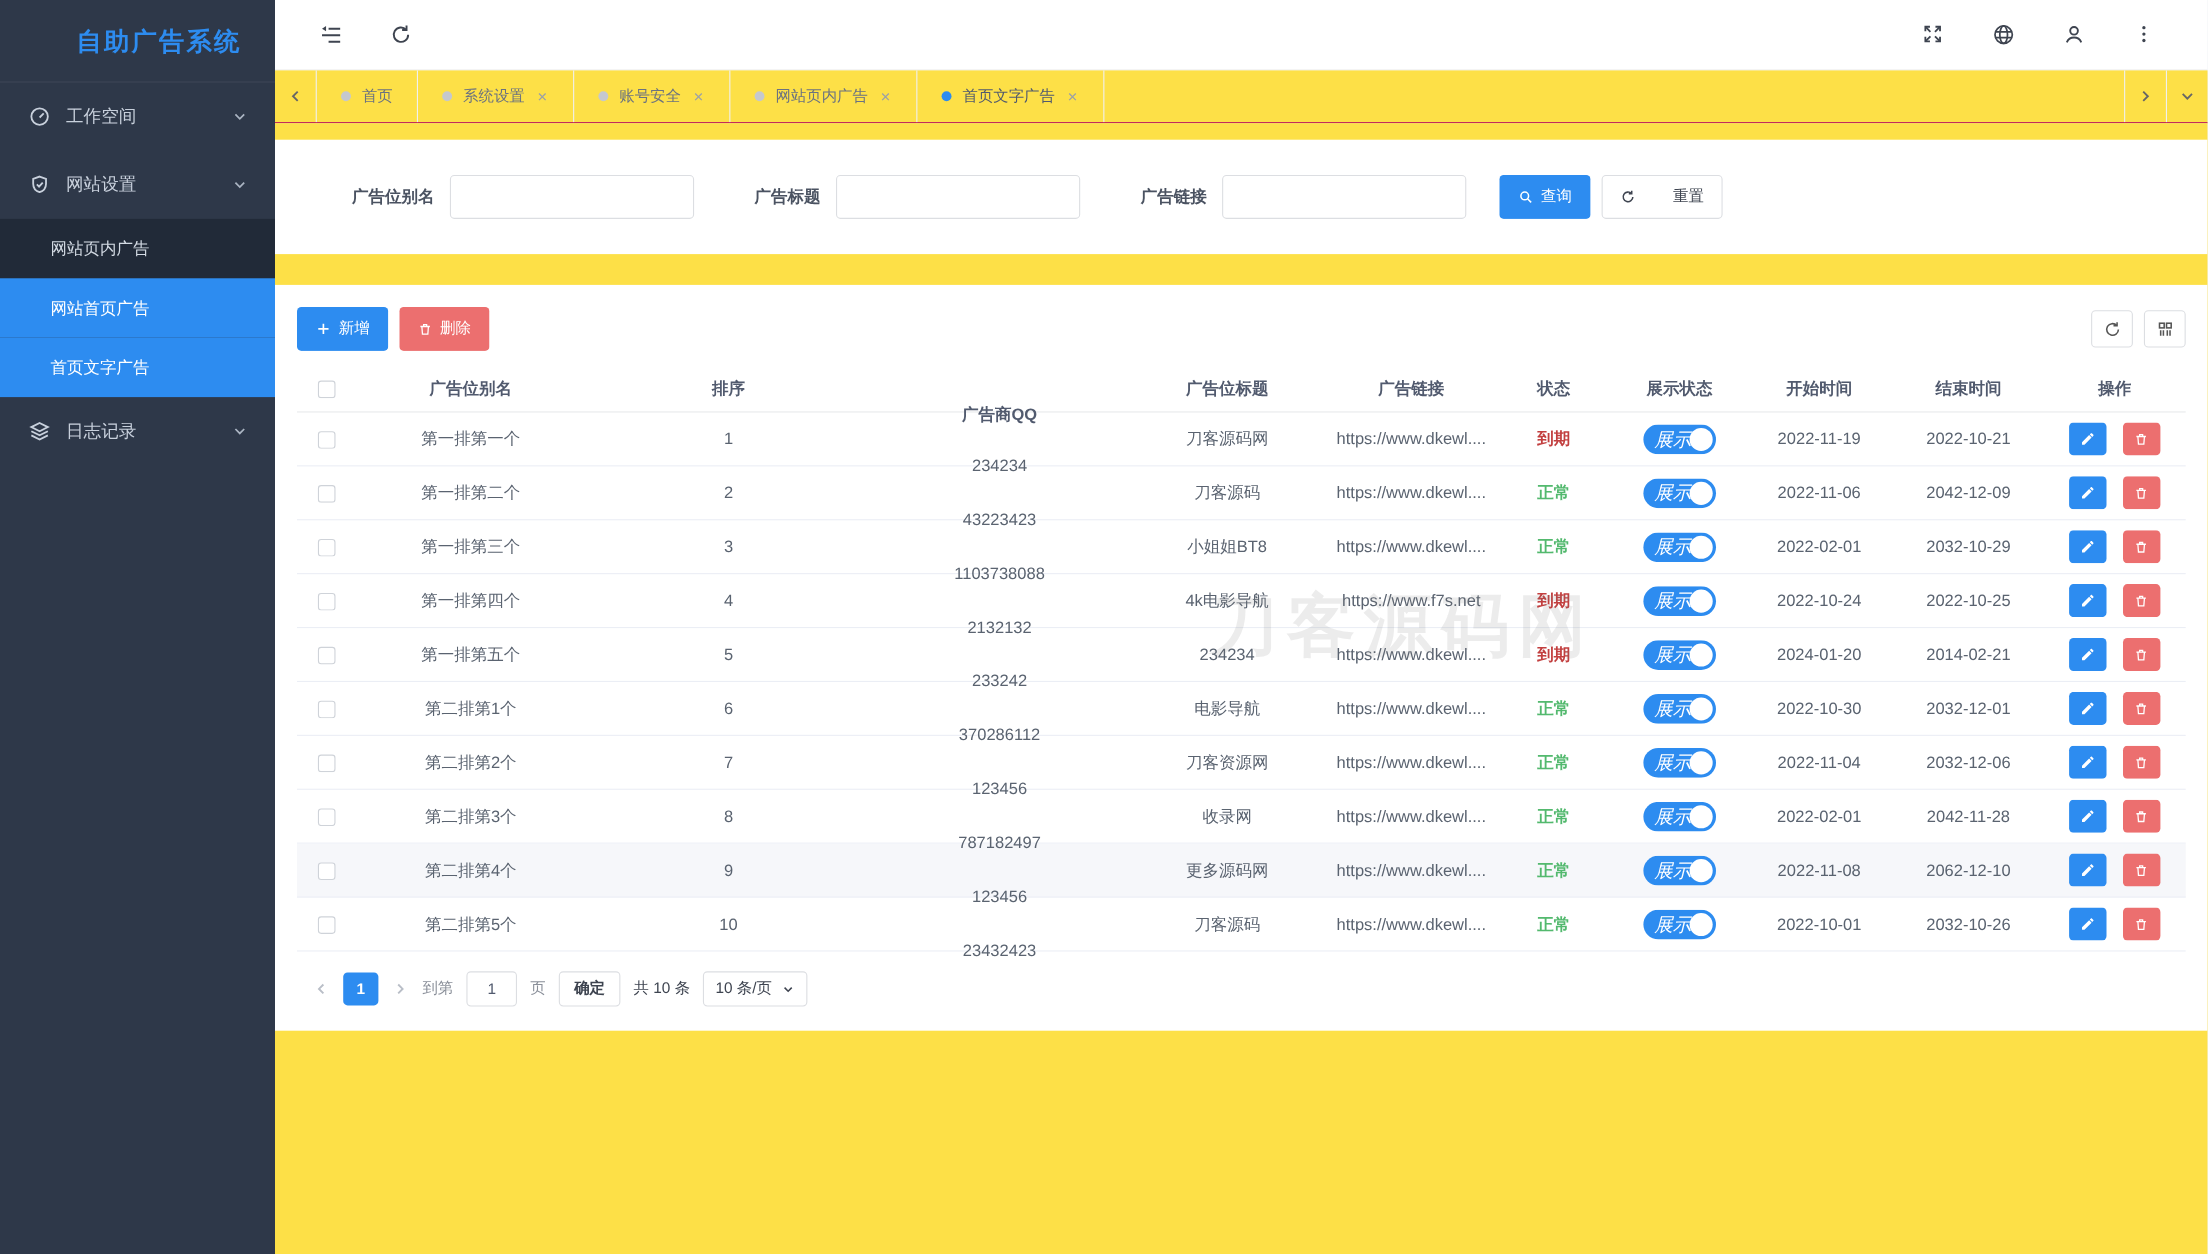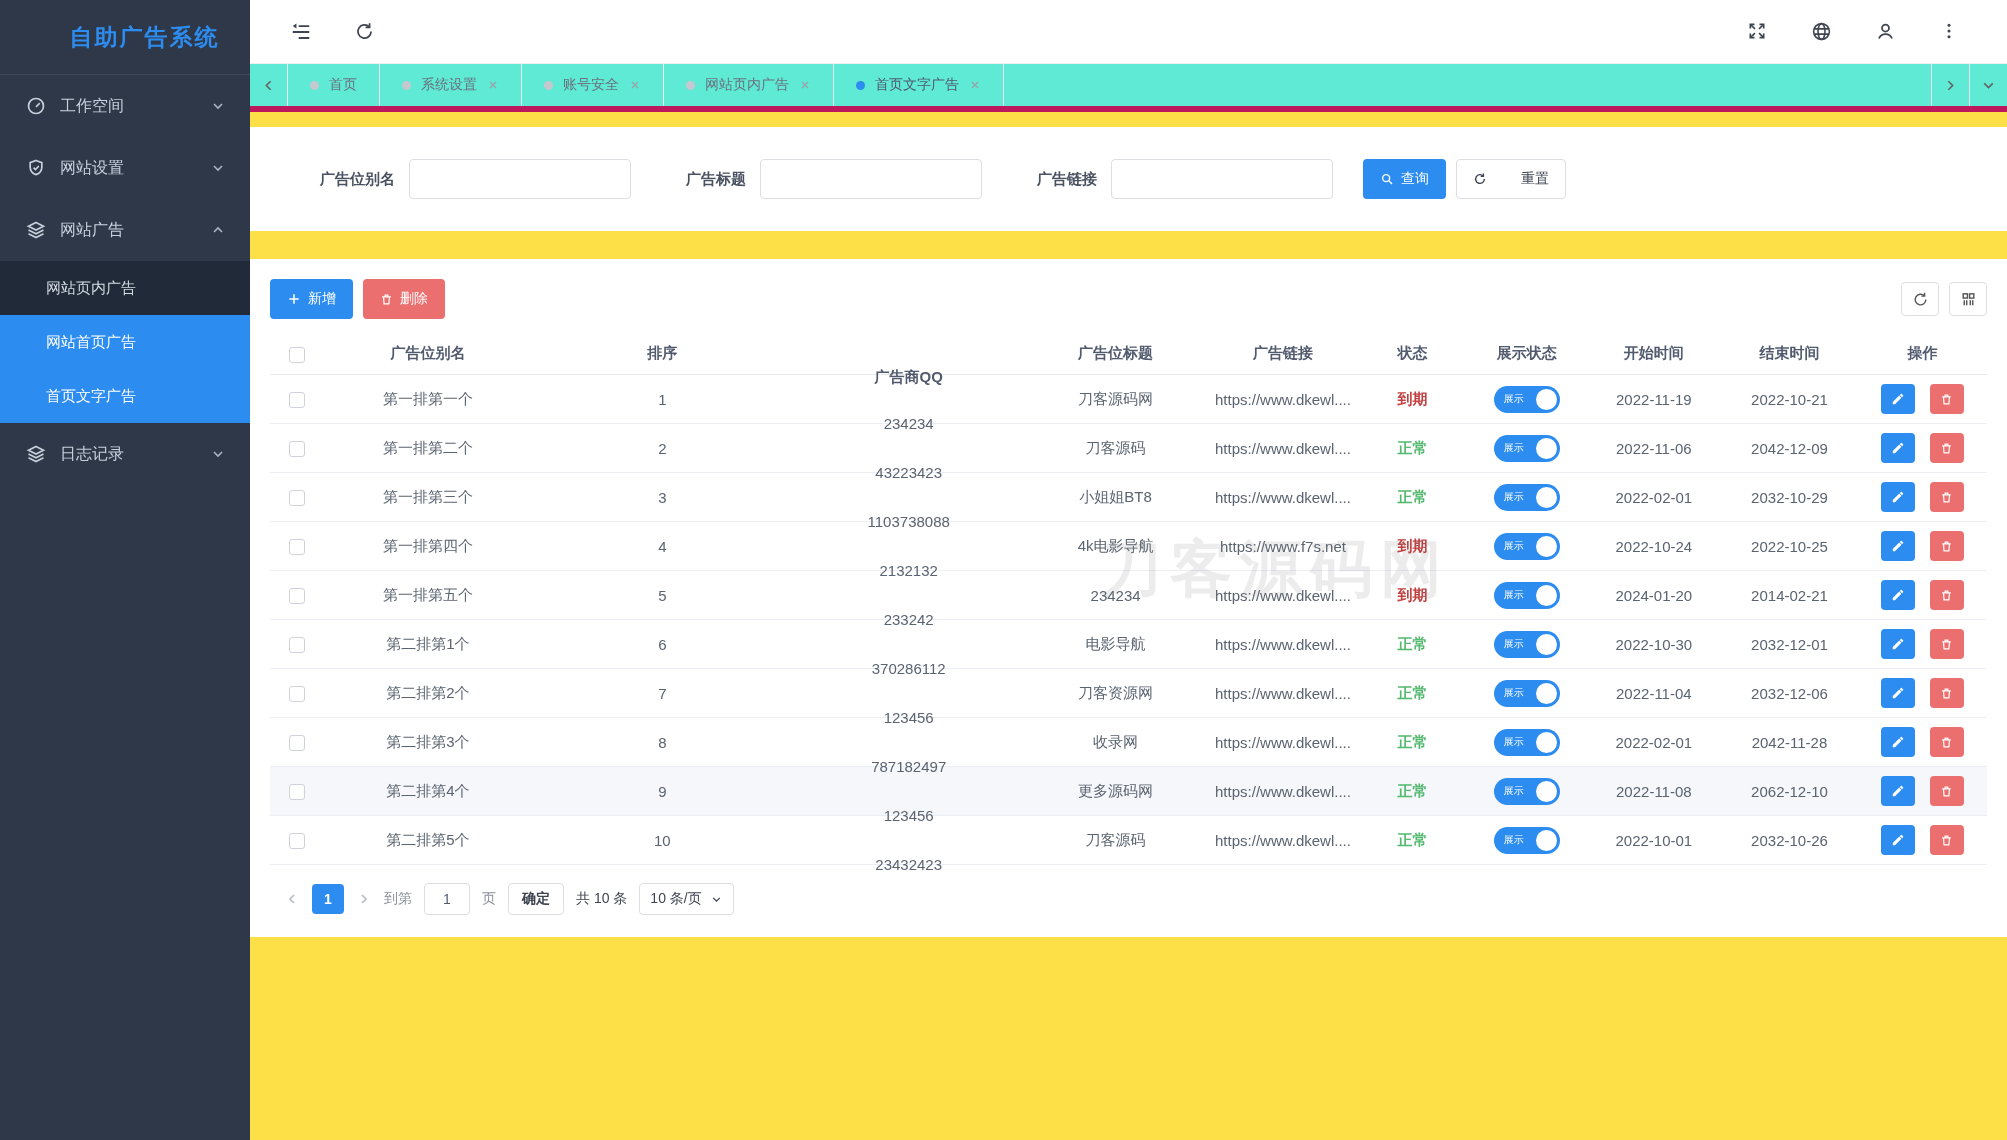--- a/index.html
+++ b/index.html
@@ -21,22 +21,22 @@
     font-size:15px; color:#d3dae3; cursor:pointer; background:#212a38; }
   .submenu-item.active { background:#2d8cf0; color:#ffffff; }
 
   
   .main { flex:1; display:flex; flex-direction:column; min-width:0; }
   .topbar { height:64px; background:#fff; display:flex; align-items:center;
     justify-content:space-between; padding:0 46px 0 40px; border-bottom:1px solid #f0f0f0; }
   .topbar-group { display:flex; align-items:center; gap:42px; }
   .icon-btn { width:22px; height:22px; display:inline-flex; color:#3e4450; cursor:pointer; }
 
-  .tabbar { height:48px; background:#5eead4; display:flex; align-items:stretch;
-    border-bottom:6px solid #be185d; box-shadow:0 1px 2px rgba(0,0,0,.04); }
+  .tabbar { height:48px; background:#fde047; display:flex; align-items:stretch;
+    border-bottom:1px solid #be185d; box-shadow:0 1px 2px rgba(0,0,0,.04); }
   .tab-nav { width:38px; display:flex; align-items:center; justify-content:center;
     color:#666; cursor:pointer; }
   .tab-nav.left { border-right:1px solid #f0f0f0; }
   .tab-nav.right, .tab-nav.down { border-left:1px solid #f0f0f0; }
   .tabs { display:flex; flex:1; }
   .tab { display:flex; align-items:center; padding:0 22px; border-right:1px solid #f0f0f0;
     font-size:14px; color:#6b7280; gap:10px; cursor:pointer; white-space:nowrap; }
   .tab-dot { width:9px; height:9px; border-radius:50%; background:#c5c8ce; }
   .tab.active .tab-dot { background:#2d8cf0; }
   .tab.active { color:#515a6e; }
@@ -75,21 +75,21 @@
   .cell { text-align:center; overflow:hidden; text-overflow:ellipsis; white-space:nowrap; }
   .c-cb{width:3.2%;} .c-0{width:12%;} .c-1{width:15.3%;} .c-2{width:13.4%;margin-top:48px;}
   .c-3{width:10.7%;} .c-4{width:8.8%;} .c-5{width:6.3%;} .c-6{width:7%;}
   .c-7{width:7.8%;} .c-8{width:8%;} .c-9{width:7.5%;}
   .checkbox { display:inline-block; width:16px; height:16px; border:1px solid #cfd3d9;
     border-radius:3px; background:#fff; cursor:pointer; vertical-align:middle; }
   .status-cell { font-weight:bold; }
 
   .toggle { display:inline-flex; align-items:center; width:66px; height:27px;
     border-radius:14px; background:#2d8cf0; position:relative; padding-left:10px; cursor:pointer; }
-  .toggle-label { color:#fff; font-size:10px; }
+  .toggle-label { color:#fff; font-size:17px;font-style:italic; }
   .toggle-knob { position:absolute; right:3px; top:3px; width:21px; height:21px;
     border-radius:50%; background:#fff; }
 
   .act-btn { display:inline-flex; align-items:center; justify-content:center;
     width:34px; height:30px; border-radius:4px; margin:0 5px; cursor:pointer; }
   .act-edit { background:#2d8cf0; }
   .act-del { background:#ec6f6f; }
 
   
   .pagination { display:flex; align-items:center; margin:18px 0 6px 14px; gap:12px;
@@ -137,35 +137,20 @@
         <span class="mi-icon">
           <svg viewBox="0 0 24 24" width="20" height="20" fill="none" stroke="currentColor" stroke-width="2">
               <path d="M12 3l7 2.6v5.2c0 4.6-2.9 7.9-7 9.2-4.1-1.3-7-4.6-7-9.2V5.6z"></path>
               <polyline points="9 11.6 11.4 14 15.4 9.6"></polyline>
             </svg>
         </span>
         <span class="mi-label">网站设置</span>
         <span class="mi-chevron">
           <svg viewBox="0 0 24 24" width="16" height="16" fill="none" stroke="currentColor" stroke-width="2.4">
               <polyline points="6 9 12 15 18 9"></polyline>
-            </svg>
-        </span>
-      </div>
-      <div class="menu-item">
-        <span class="mi-icon">
-          <svg viewBox="0 0 24 24" width="20" height="20" fill="none" stroke="currentColor" stroke-width="2">
-              <polygon points="12 3 21 7.5 12 12 3 7.5"></polygon>
-              <polyline points="3 12 12 16.5 21 12"></polyline>
-              <polyline points="3 16.5 12 21 21 16.5"></polyline>
-            </svg>
-        </span>
-        <span class="mi-label">网站广告</span>
-        <span class="mi-chevron">
-          <svg viewBox="0 0 24 24" width="16" height="16" fill="none" stroke="currentColor" stroke-width="2.4">
-              <polyline points="6 15 12 9 18 15"></polyline>
             </svg>
         </span>
       </div>
       <div class="submenu">
         <div class="submenu-item">
           <span>网站页内广告</span>
         </div>
         <div class="submenu-item active">
           <span>网站首页广告</span>
         </div>

